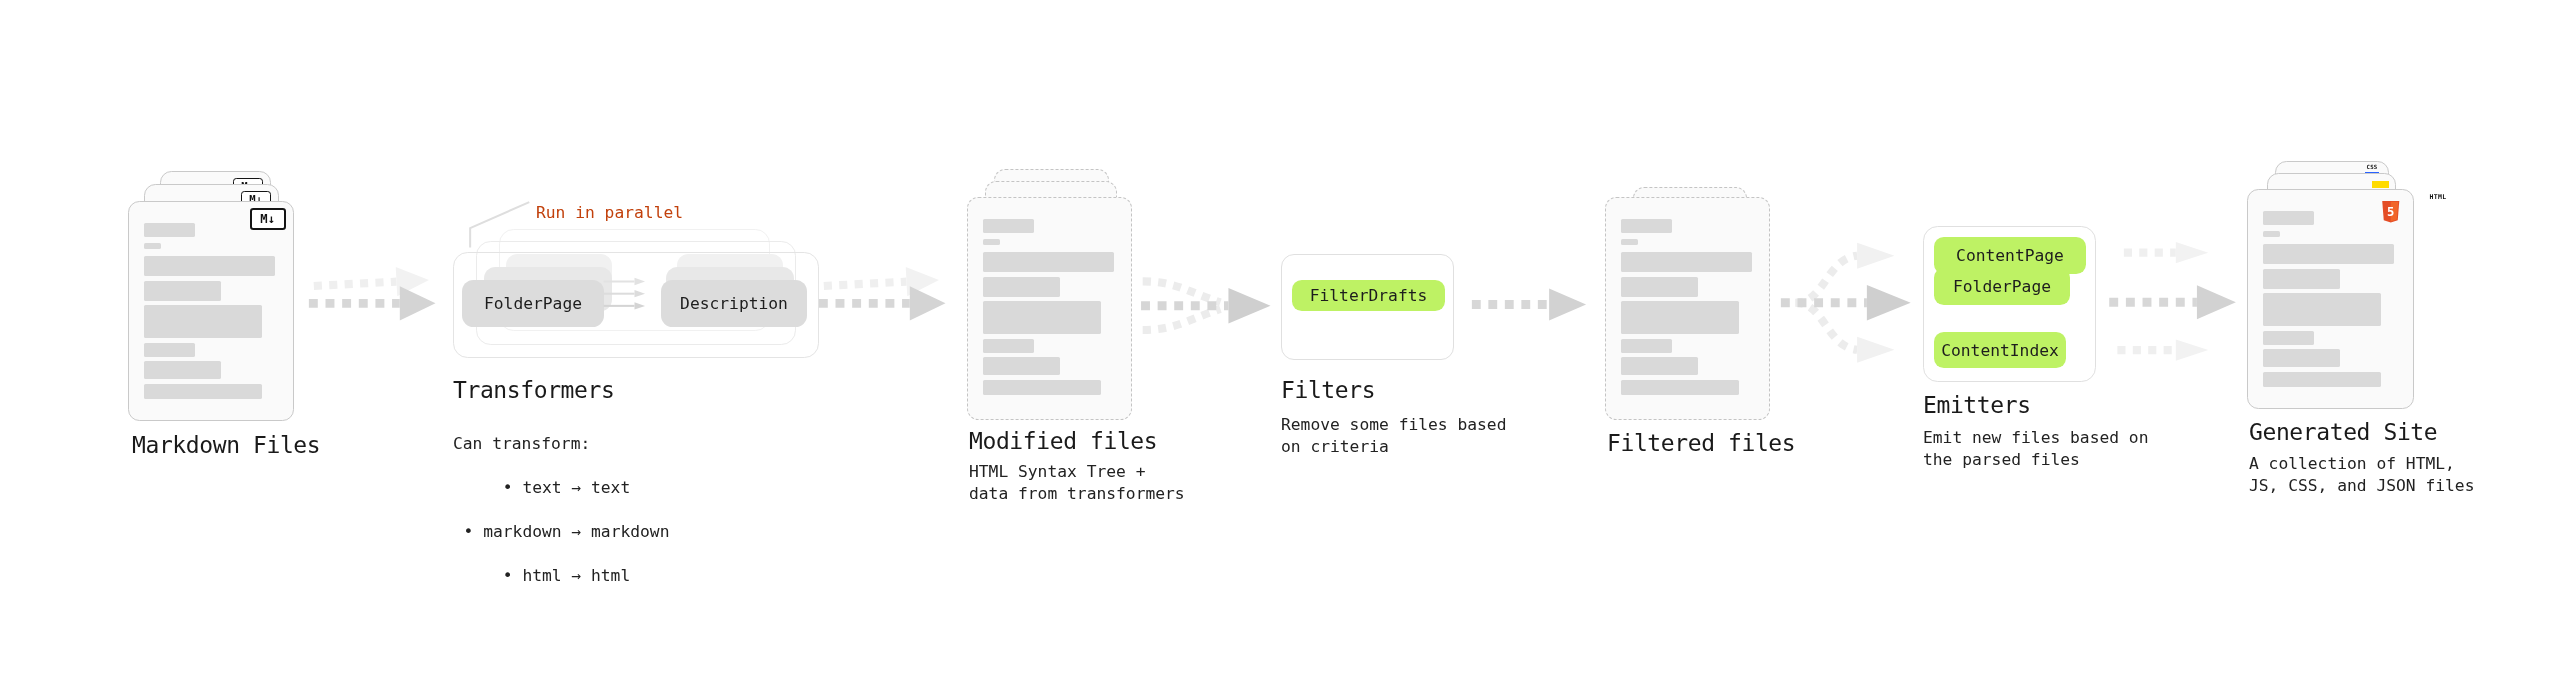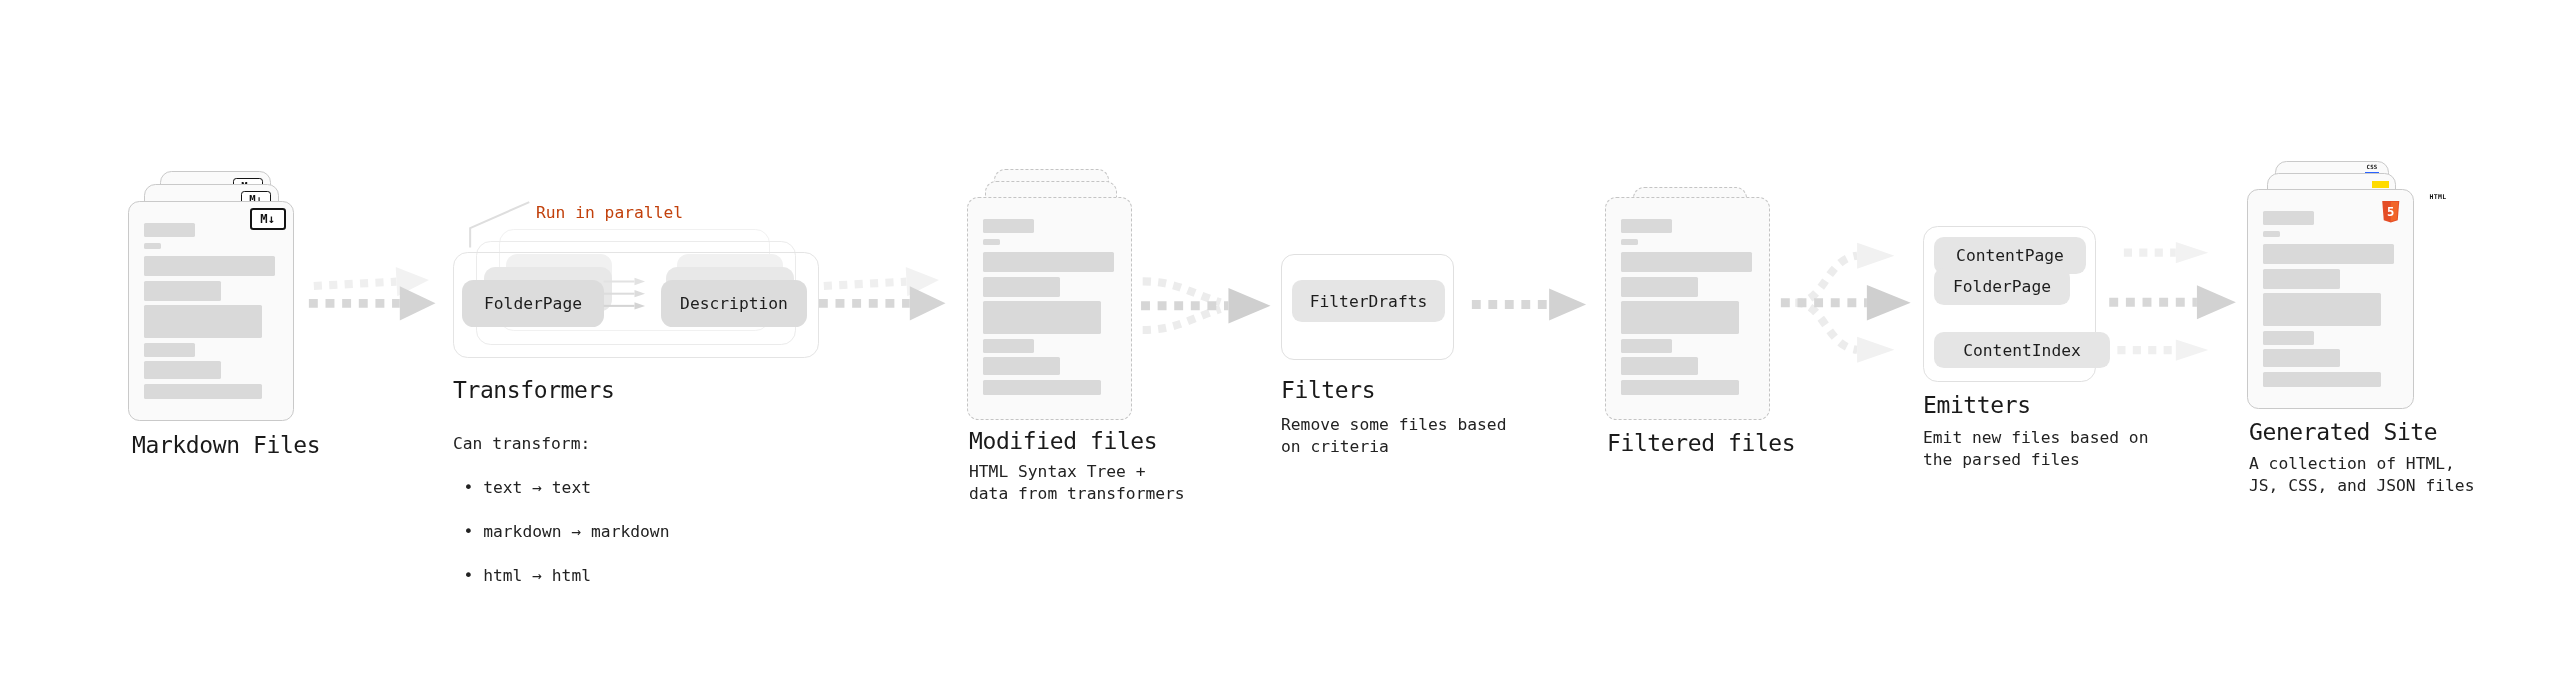--- a/index.html
+++ b/index.html
@@ -26,31 +26,31 @@
   .md-badge.sm{width:28px;height:15.4px;font-size:10.6px;border-width:1.6px;}
   .css-badge{position:absolute;top:3.3px;right:9px;text-align:center;}
   .css-badge .txt{font-size:5.7px;font-weight:bold;color:#111;line-height:5.7px;letter-spacing:0.2px;}
   .css-badge .bar{width:14px;height:2.4px;background:#2962ff;margin-top:0.8px;}
   .js-badge{position:absolute;top:6.5px;right:5.7px;width:17px;height:7.3px;background:#ffdb00;}
   .html5{position:absolute;top:4.1px;right:10.6px;width:21px;text-align:center;}
   .html5 .txt{font-size:6.5px;font-weight:bold;color:#111;letter-spacing:0.4px;line-height:7.3px;margin-left:48px;}
   
   .pill{position:absolute;box-sizing:border-box;border-radius:11.4px;display:flex;align-items:center;justify-content:center;
     font-size:16.3px;color:#1d1d1d;background:#dcdcdc;}
-  .pill.g{background:#e5e5e5;border-radius:9.8px;}
+  .pill.g{background:#bef264;border-radius:9.8px;}
   .pill.sh1{background:#e8e8e8;}
   .pill.sh2{background:#f1f1f1;}
   .tbox{position:absolute;box-sizing:border-box;border-radius:14.6px;border:1.6px solid #e4e4e4;background:transparent;}
   .tbox.l2{border-color:#ebebeb;}
   .tbox.l3{border-color:#f1f1f1;}
   .wbox{position:absolute;box-sizing:border-box;border-radius:13px;border:1.6px solid #e0e0e0;background:#ffffff;}
   
   .title{position:absolute;font-size:23px;font-weight:500;letter-spacing:-0.4px;color:#1a1a1a;white-space:nowrap;}
   .caption{position:absolute;font-size:16.3px;line-height:22px;color:#222;white-space:pre-line;}
-  .caption .bullet{padding-left:10.6px;}
+  .caption .bullet{padding-left:10.6px;text-align:center;}
   .runlabel{position:absolute;font-size:16.3px;color:#c2410c;white-space:nowrap;}
   svg{position:absolute;display:block;}
 </style>
 </head>
 <body>
 
 <div class="canvas">
 
   <div class="file" style="left:160px;top:171px;width:111px;height:89px">
     <div class="md-badge sm">
@@ -154,21 +154,21 @@
 data from transformers</div>
 
   <svg class="abs" style="left:1136px;top:262px" width="142" height="89" viewBox="0 0 175 110">
     <path d="M 8 24 C 48 24 62 36 104 50" fill="none" stroke="#ececec" stroke-width="10" stroke-dasharray="10 9"></path>
     <path d="M 8 84 C 48 84 62 72 104 58" fill="none" stroke="#ececec" stroke-width="10" stroke-dasharray="10 9"></path>
     <line x1="6" y1="54" x2="114" y2="54" stroke="#d6d6d6" stroke-width="11" stroke-dasharray="11 9.5"></line>
     <polygon points="114,32 166,54 114,76" fill="#cfcfcf"></polygon>
   </svg>
 
   <div class="wbox" style="left:1281px;top:254px;width:173px;height:106px"></div>
-  <div class="pill g" style="left:1292px;top:280px;width:153px;height:42px">
+  <div class="pill g" style="left:1292px;top:280px;width:153px;height:31px">
       <span>FilterDrafts</span>
     </div>
   <div class="title" style="left:1281px;top:377px">Filters</div>
   <div class="caption" style="left:1281px;top:414px">Remove some files based
 on criteria</div>
 
   <svg class="abs" style="left:1468px;top:286px" width="126" height="37" viewBox="0 0 155 46">
     <line x1="4" y1="23" x2="100" y2="23" stroke="#d7d7d7" stroke-width="11" stroke-dasharray="11 9.5"></line>
     <polygon points="100,3 146,23 100,43" fill="#d2d2d2"></polygon>
   </svg>
@@ -197,21 +197,21 @@
     <polygon points="112,54 166,76 112,98" fill="#cfcfcf"></polygon>
   </svg>
 
   <div class="wbox" style="left:1923px;top:226px;width:173px;height:156px;border-radius:14.6px"></div>
   <div class="pill g" style="left:1934px;top:237px;width:152px;height:37px">
       <span>ContentPage</span>
     </div>
   <div class="pill g" style="left:1934px;top:268px;width:136px;height:37px">
       <span>FolderPage</span>
     </div>
-  <div class="pill g" style="left:1934px;top:332px;width:176px;height:36px">
+  <div class="pill g" style="left:1934px;top:332px;width:132px;height:36px">
       <span>ContentIndex</span>
     </div>
   <div class="title" style="left:1923px;top:392px">Emitters</div>
   <div class="caption" style="left:1923px;top:427px">Emit new files based on
 the parsed files</div>
 
   <svg class="abs" style="left:2106px;top:242px" width="138" height="122" viewBox="0 0 170 150">
     <line x1="22" y1="13" x2="86" y2="13" stroke="#efefef" stroke-width="10" stroke-dasharray="10 9"></line>
     <polygon points="86,0 126,13 86,26" fill="#f2f2f2"></polygon>
     <line x1="4" y1="74" x2="112" y2="74" stroke="#d7d7d7" stroke-width="11" stroke-dasharray="11 9.5"></line>

